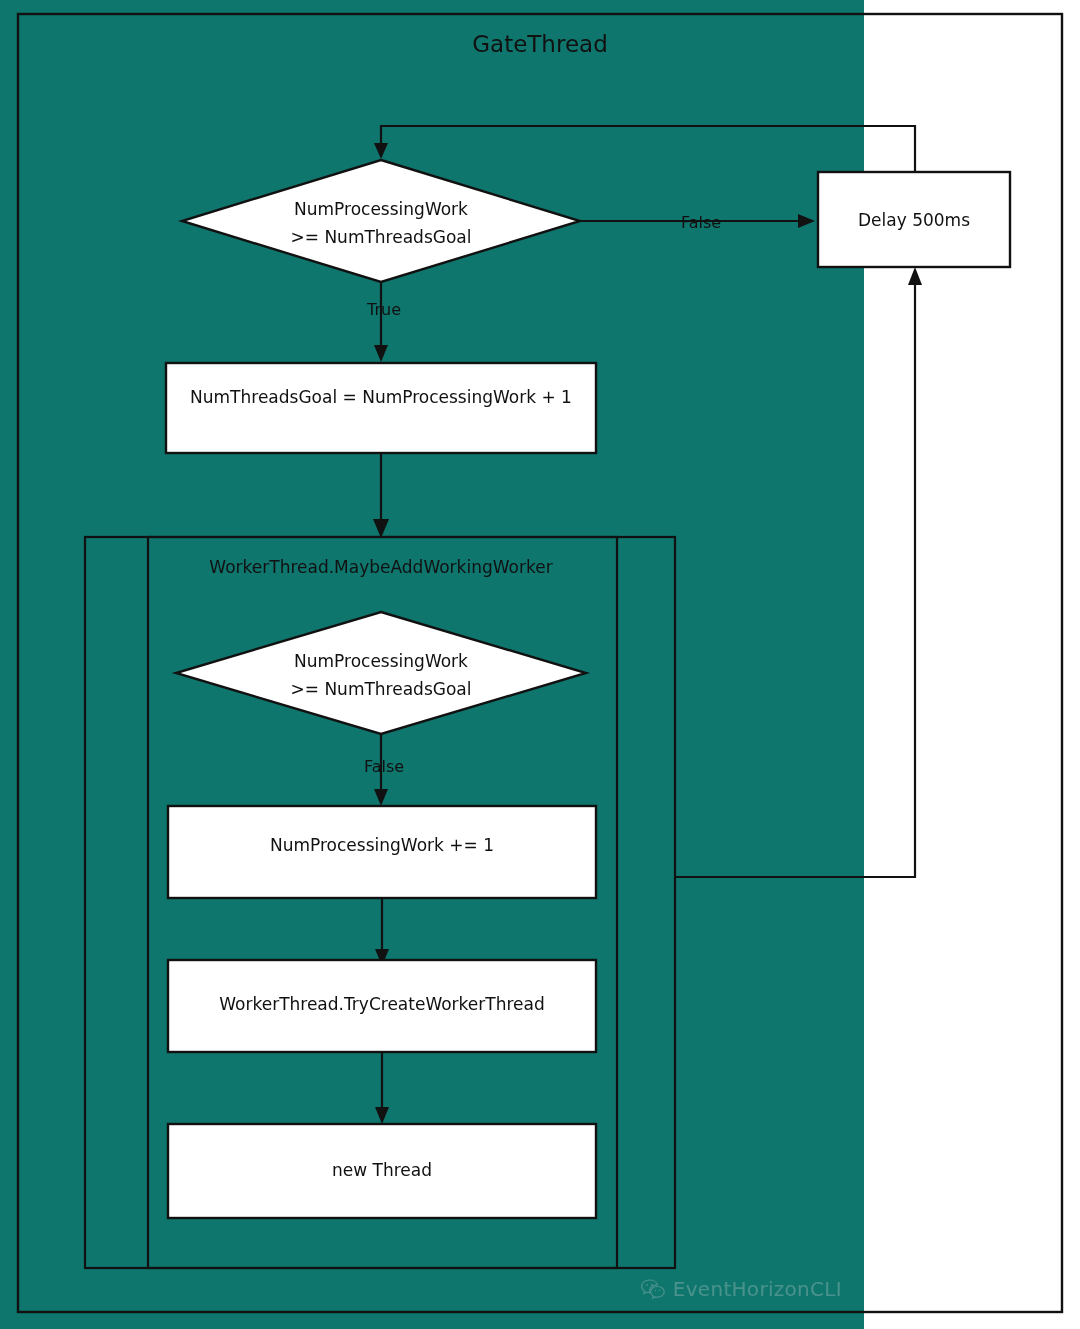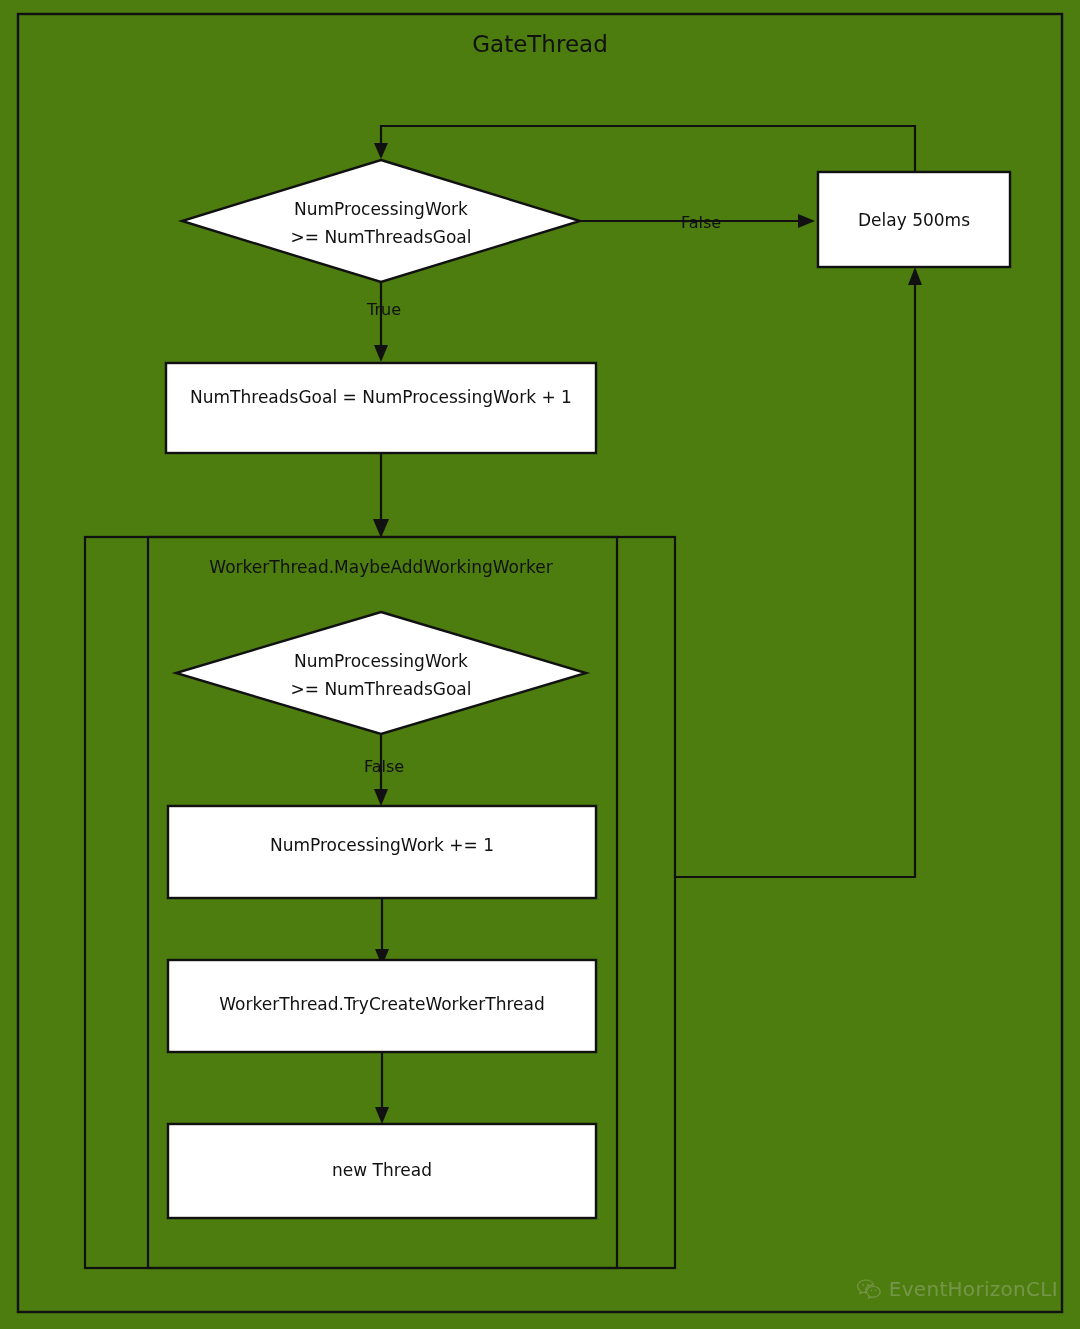--- a/index.html
+++ b/index.html
@@ -8,23 +8,23 @@
     background: #ffffff;
   }
   body {
     width: 1080px;
     height: 1329px;
     font-family: "DejaVu Sans", sans-serif;
     overflow: hidden;
   }
   #canvas {
     position: relative;
-    width: 1080px;
+    width: 864px;
     height: 1329px;
-    background: #4d7c0f;
+    background: #0f766e;
   }
   svg.diagram {
     position: absolute;
     left: 0;
     top: 0;
     width: 1080px;
     height: 1329px;
   }
   .node-text {
     font-family: "DejaVu Sans", sans-serif;

